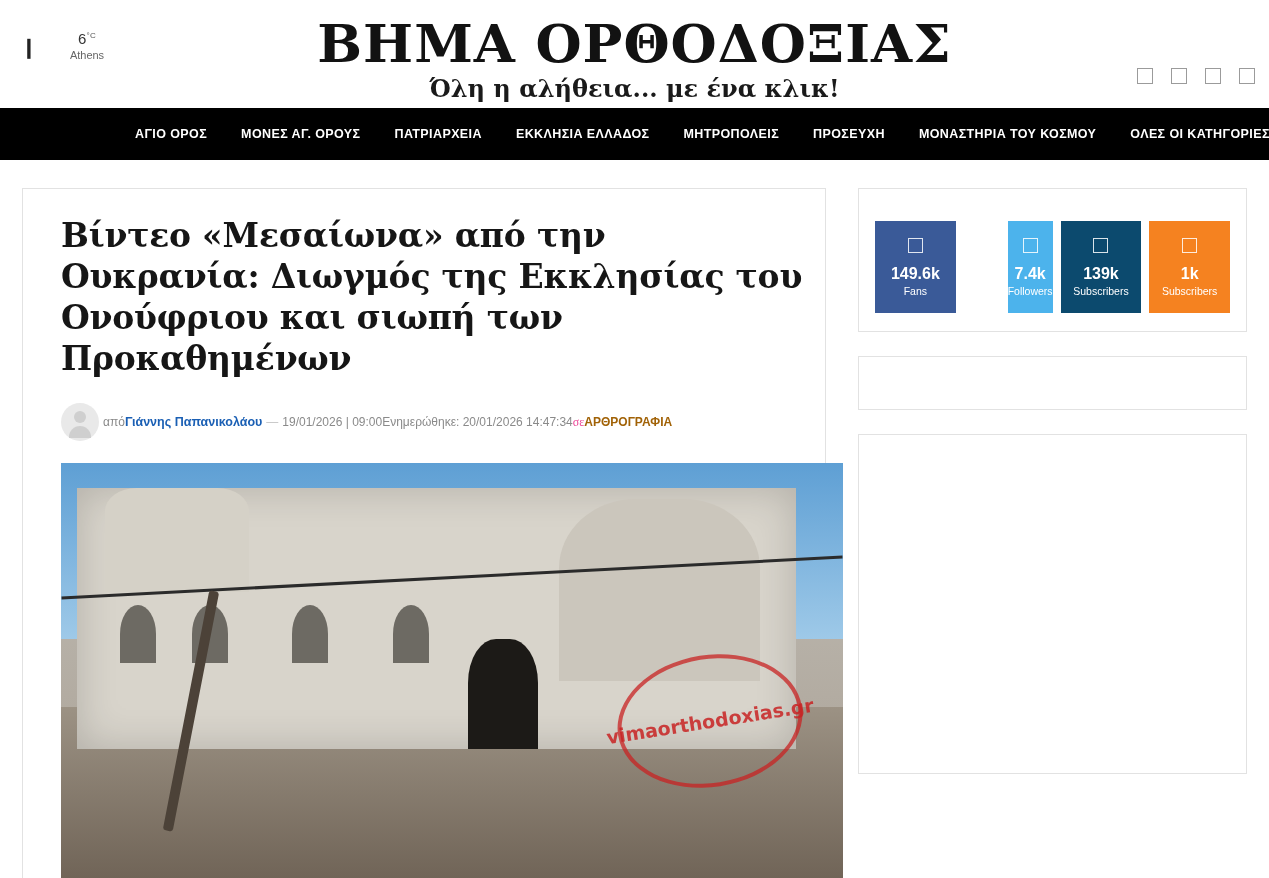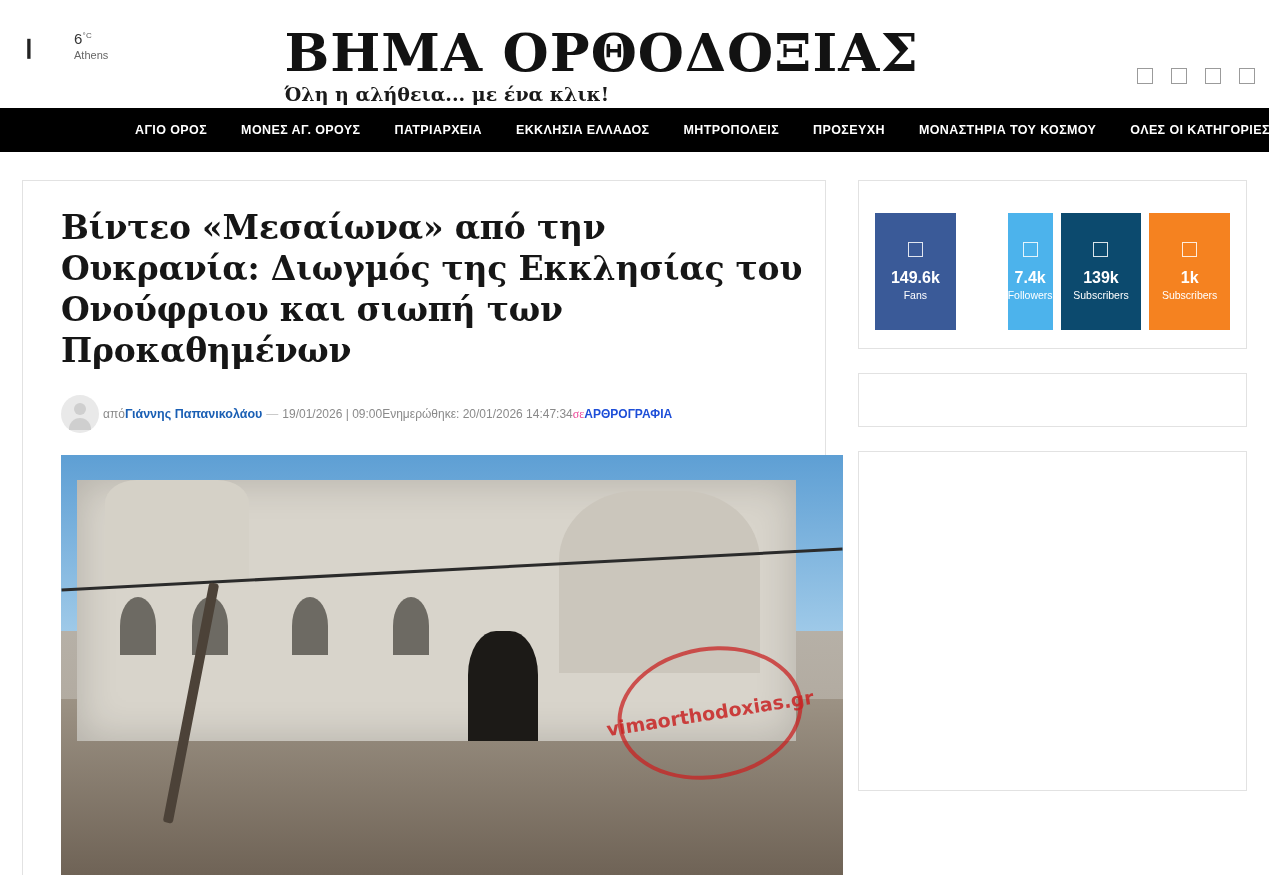--- a/index.html
+++ b/index.html
@@ -25,23 +25,23 @@
     width: 22px;
     height: 22px;
     color: #222;
     font-size: 20px;
     line-height: 22px;
     text-align: center;
     cursor: pointer;
   }
   .weather {
     position: absolute;
-    left: 74px;
+    left: 52px;
     top: 30px;
-    text-align: left;
+    text-align: center;
     width: 70px;
   }
   .weather .temp {
     font-size: 15px;
     color: #333;
     font-weight: 400;
     letter-spacing: .2px;
   }
   .weather .temp sup {
     font-size: 8px;
@@ -51,36 +51,36 @@
   .weather .city {
     font-size: 11px;
     color: #666;
     margin-top: 2px;
   }
 
   .logo-wrap {
     position: absolute;
     left: 50%;
     transform: translateX(-50%);
-    top: 23px;
-    text-align: left;
+    top: 14px;
+    text-align: center;
     width: 700px;
   }
   .logo-title {
     font-family: "DejaVu Serif", "Liberation Serif", serif;
     font-size: 53px;
     line-height: 58px;
     font-weight: 700;
     color: #121212;
     letter-spacing: 1px;
     white-space: nowrap;
   }
   .logo-tag {
     font-family: "DejaVu Serif", "Liberation Serif", serif;
-    font-size: 19px;
+    font-size: 24px;
     font-weight: 700;
     color: #1a1a1a;
     margin-top: 2px;
   }
 
   .social-top {
     position: absolute;
     right: 14px;
     top: 68px;
     display: flex;
@@ -92,21 +92,21 @@
     border: 1px solid #9b9b9b;
     color: #9b9b9b;
     font-size: 10px;
     line-height: 14px;
     text-align: center;
     cursor: pointer;
   }
 
   
   .nav {
-    height: 44px;
+    height: 52px;
     background: #000000;
     display: flex;
     align-items: center;
     padding-left: 118px;
     gap: 0;
   }
   .nav a {
     color: #ffffff;
     font-size: 12.5px;
     font-weight: 700;
@@ -175,21 +175,21 @@
     transform: translateX(-50%);
     width: 22px; height: 12px;
     border-radius: 11px 11px 0 0;
     background: #cfcfcf;
   }
   .meta .by { color: #8a8a8a; }
   .meta .author { color: #1a5fb4; font-weight: 700; font-size: 12.5px; cursor: pointer; }
   .meta .dash { color: #c4c4c4; padding: 0 4px; }
   .meta .dates { color: #8a8a8a; }
   .meta .cat-label { color: #ec4899; font-family: Liberation Serif, serif; }
-  .meta .cat { color: #1d4ed8; font-weight: 700; cursor: pointer; }
+  .meta .cat { color: #a16207; font-weight: 700; cursor: pointer; }
 
   .hero {
     margin-top: 22px;
     width: 782px;
     height: 420px;
     position: relative;
     overflow: hidden;
     background: linear-gradient(#7fb4dd, #9ac7e6 28%, #b9b4ab 30%, #a89e92 100%);
   }
   
@@ -257,21 +257,21 @@
     padding-bottom: 12px;
     border-bottom: 1px solid #e4e4e4;
   }
   .social-grid {
     display: grid;
     grid-template-columns: repeat(4, 1fr);
     gap: 8px;
     margin-top: 16px;
   }
   .social-box {
-    height: 117px;
+    height: 92px;
     display: flex;
     flex-direction: column;
     align-items: center;
     justify-content: center;
     color: #fff;
     cursor: pointer;
   }
   .social-box .glyph {
     width: 15px; height: 15px;
     border: 1px solid rgba(255,255,255,.85);

